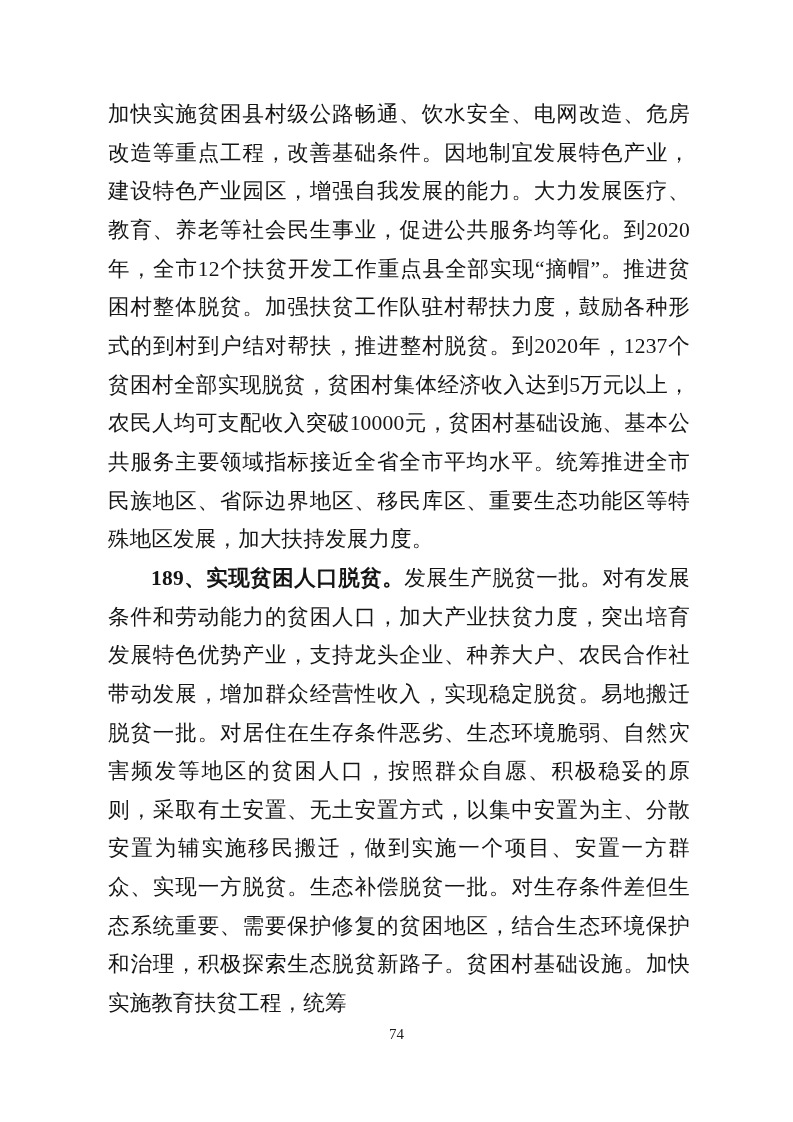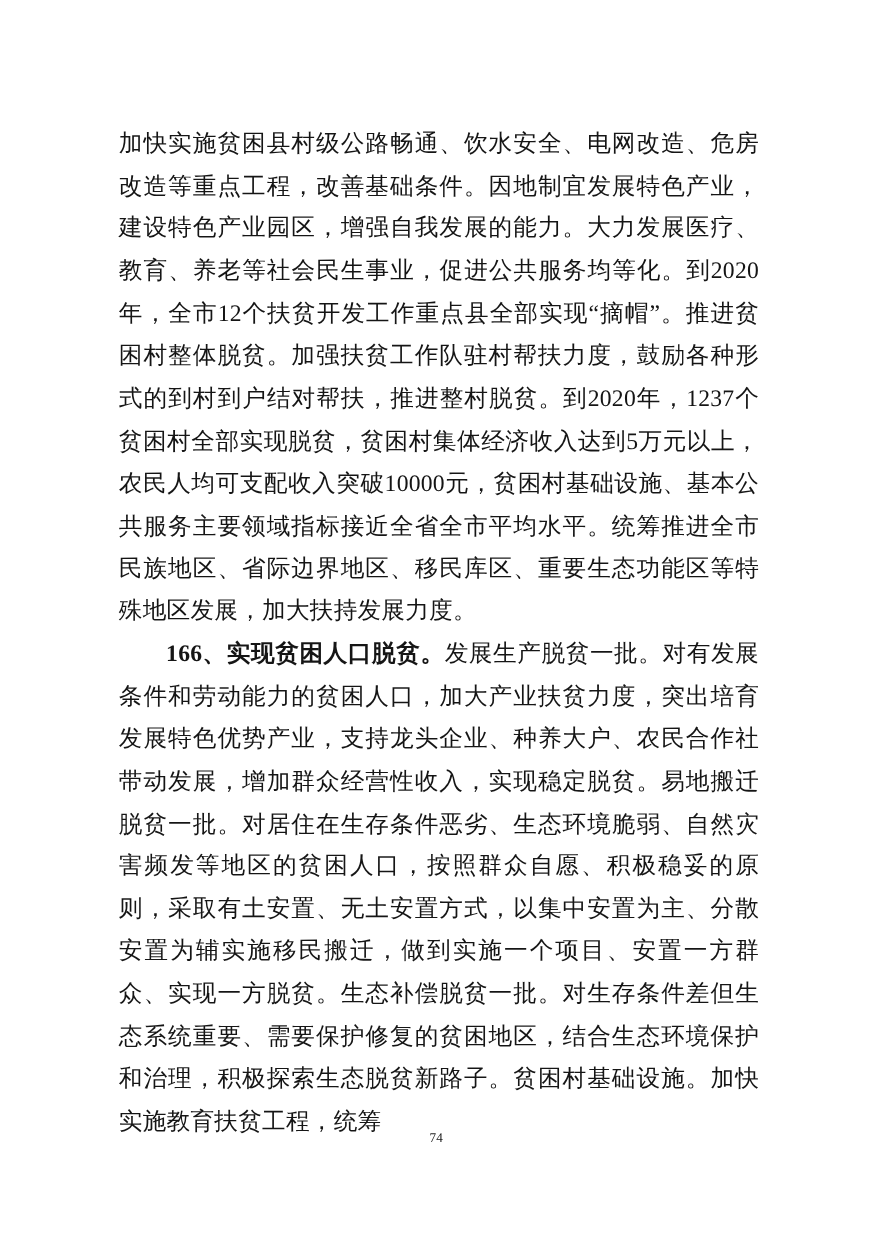--- a/index.html
+++ b/index.html
@@ -12,21 +12,21 @@
     width: 793px;
     height: 1122px;
     background: #ffffff;
     overflow: hidden;
     font-family: "Liberation Serif", "DejaVu Serif", serif;
     color: #151515;
   }
   .page-body {
     position: absolute;
     left: 108px;
-    top: 111px;
+    top: 95px;
     width: 582px;
     font-size: 21.5px;
     line-height: 38.65px;
     text-align: justify;
     text-justify: inter-ideograph;
     letter-spacing: 0.2px;
   }
   .para {
     margin: 0;
     padding: 0;
@@ -36,27 +36,27 @@
   }
   .para .lead-bold {
     font-weight: bold;
   }
   .page-number {
     position: absolute;
     top: 1024px;
     left: 0;
     width: 100%;
     text-align: center;
-    font-size: 12px;
+    font-size: 15px;
     line-height: 20px;
     color: #1a1a1a;
   }
 </style>
 </head>
 <body>
 
 <div class="page">
   <div class="page-body">
     <p class="para"><span>加快实施贫困县村级公路畅通、饮水安全、电网改造、危房改造等重点工程，改善基础条件。因地制宜发展特色产业，建设特色产业园区，增强自我发展的能力。大力发展医疗、教育、养老等社会民生事业，促进公共服务均等化。到2020年，全市12个扶贫开发工作重点县全部实现“摘帽”。推进贫困村整体脱贫。加强扶贫工作队驻村帮扶力度，鼓励各种形式的到村到户结对帮扶，推进整村脱贫。到2020年，1237个贫困村全部实现脱贫，贫困村集体经济收入达到5万元以上，农民人均可支配收入突破10000元，贫困村基础设施、基本公共服务主要领域指标接近全省全市平均水平。统筹推进全市民族地区、省际边界地区、移民库区、重要生态功能区等特殊地区发展，加大扶持发展力度。</span></p>
-    <p class="para indent"><span class="lead-bold">166、实现贫困人口脱贫。</span><span>发展生产脱贫一批。对有发展条件和劳动能力的贫困人口，加大产业扶贫力度，突出培育发展特色优势产业，支持龙头企业、种养大户、农民合作社带动发展，增加群众经营性收入，实现稳定脱贫。易地搬迁脱贫一批。对居住在生存条件恶劣、生态环境脆弱、自然灾害频发等地区的贫困人口，按照群众自愿、积极稳妥的原则，采取有土安置、无土安置方式，以集中安置为主、分散安置为辅实施移民搬迁，做到实施一个项目、安置一方群众、实现一方脱贫。生态补偿脱贫一批。对生存条件差但生态系统重要、需要保护修复的贫困地区，结合生态环境保护和治理，积极探索生态脱贫新路子。贫困村基础设施。加快实施教育扶贫工程，统筹</span></p>
+    <p class="para indent"><span class="lead-bold">189、实现贫困人口脱贫。</span><span>发展生产脱贫一批。对有发展条件和劳动能力的贫困人口，加大产业扶贫力度，突出培育发展特色优势产业，支持龙头企业、种养大户、农民合作社带动发展，增加群众经营性收入，实现稳定脱贫。易地搬迁脱贫一批。对居住在生存条件恶劣、生态环境脆弱、自然灾害频发等地区的贫困人口，按照群众自愿、积极稳妥的原则，采取有土安置、无土安置方式，以集中安置为主、分散安置为辅实施移民搬迁，做到实施一个项目、安置一方群众、实现一方脱贫。生态补偿脱贫一批。对生存条件差但生态系统重要、需要保护修复的贫困地区，结合生态环境保护和治理，积极探索生态脱贫新路子。贫困村基础设施。加快实施教育扶贫工程，统筹</span></p>
   </div>
   <div class="page-number">74</div>
 </div>
 
 </body></html>

